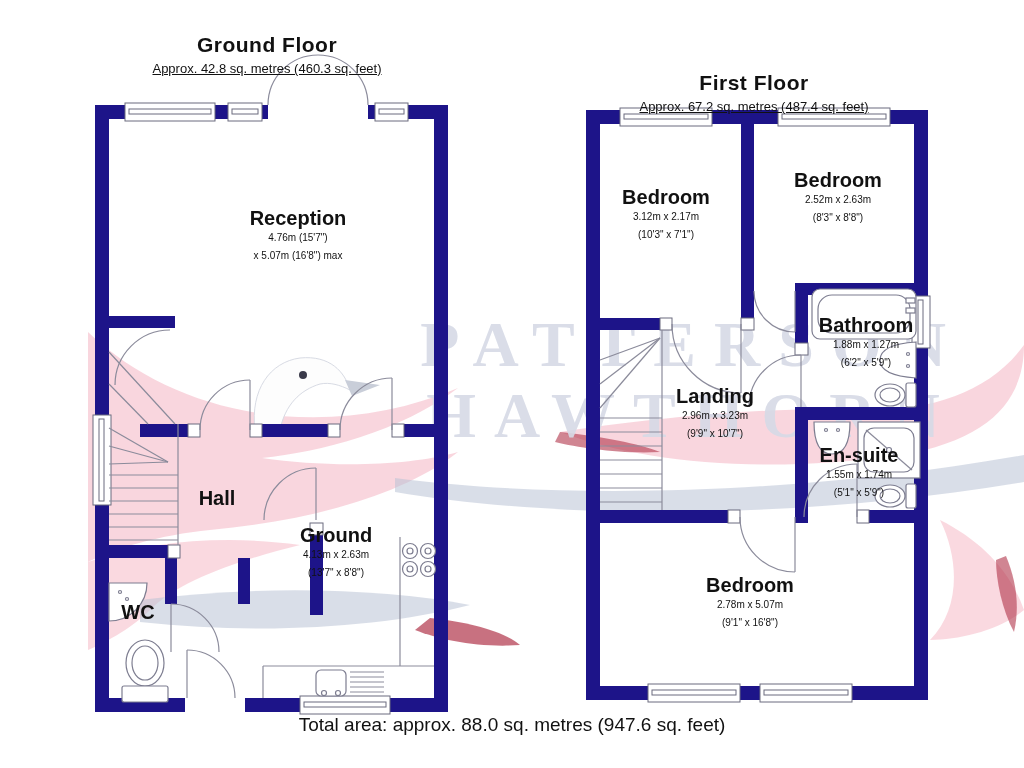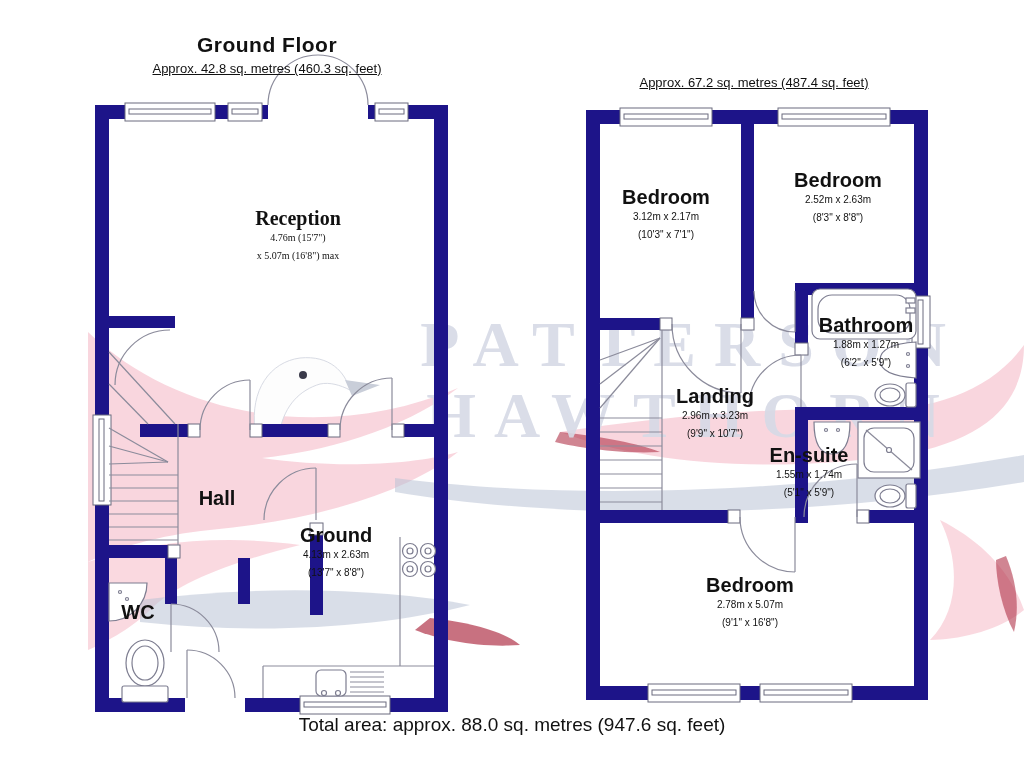--- a/index.html
+++ b/index.html
@@ -277,24 +277,25 @@
       <ellipse class="fix" cx="890" cy="496" rx="10" ry="7"></ellipse>
     </g>
   </g>
 </svg>
 
   <div class="floor-title" style="left:267px;top:6px;">
     <div class="t">Ground Floor</div>
     <div class="s">Approx. 42.8 sq. metres (460.3 sq. feet)</div>
   </div>
   <div class="floor-title" style="left:754px;top:44px;">
+    <div class="t">First Floor</div>
     <div class="s">Approx. 67.2 sq. metres (487.4 sq. feet)</div>
   </div>
 
-  <div class="room-label" style="left:298px;top:207px;font-family:Liberation Serif, serif;">
+  <div class="room-label" style="left:298px;top:207px;">
     <div class="n">Reception</div>
     <div class="d">4.76m (15'7")</div>
     <div class="d">x 5.07m (16'8") max</div>
   </div>
   <div class="room-label" style="left:217px;top:487px;">
     <div class="n">Hall</div>
   </div>
   <div class="room-label" style="left:336px;top:524px;">
     <div class="n">Ground</div>
     <div class="d">4.13m x 2.63m</div>
@@ -317,21 +318,21 @@
   <div class="room-label" style="left:866px;top:314px;">
     <div class="n">Bathroom</div>
     <div class="d">1.88m x 1.27m</div>
     <div class="d">(6'2" x 5'9")</div>
   </div>
   <div class="room-label" style="left:715px;top:385px;">
     <div class="n">Landing</div>
     <div class="d">2.96m x 3.23m</div>
     <div class="d">(9'9" x 10'7")</div>
   </div>
-  <div class="room-label" style="left:809px;top:444px;">
+  <div class="room-label" style="left:859px;top:444px;">
     <div class="n">En-suite</div>
     <div class="d">1.55m x 1.74m</div>
     <div class="d">(5'1" x 5'9")</div>
   </div>
   <div class="room-label" style="left:750px;top:574px;">
     <div class="n">Bedroom</div>
     <div class="d">2.78m x 5.07m</div>
     <div class="d">(9'1" x 16'8")</div>
   </div>
 

